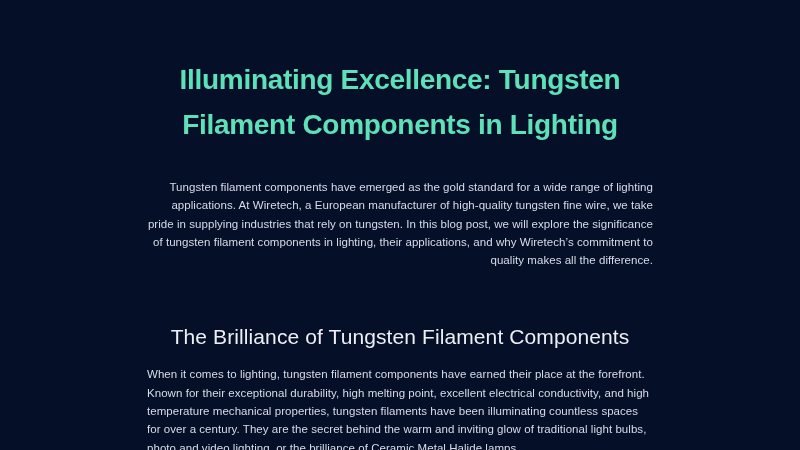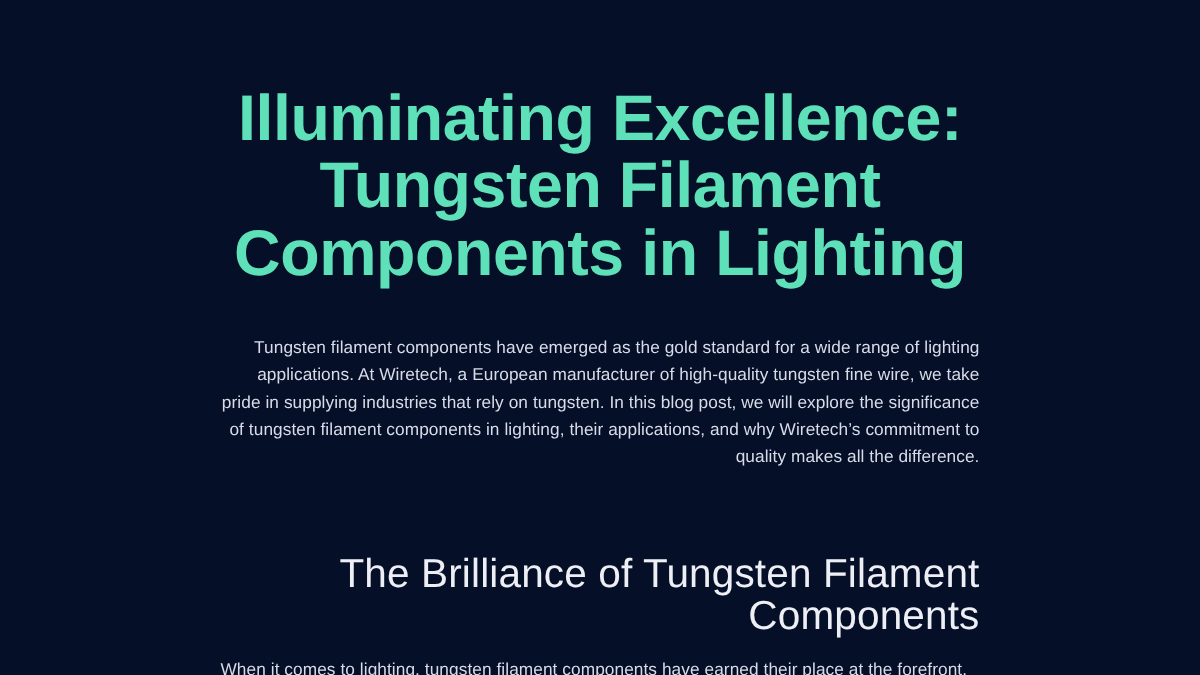--- a/index.html
+++ b/index.html
@@ -27,44 +27,44 @@
     position: absolute;
     left: 147px;
     top: 0;
     width: 506px;
   }
 
   .article-title {
     margin-top: 57px;
     text-align: center;
     color: #5ee0b8;
-    font-size: 43px;
+    font-size: 28px;
     font-weight: 700;
     line-height: 45px;
     letter-spacing: -0.3px;
   }
 
   .lede {
     margin-top: 31px;
     color: #d8dce8;
     font-size: 11.5px;
     font-weight: 400;
     line-height: 18.3px;
     letter-spacing: 0.05px;
     text-align: right;
   }
 
   .section-heading {
     margin-top: 54px;
     color: #edeff5;
-    font-size: 27px;
+    font-size: 21px;
     font-weight: 300;
     line-height: 28px;
     letter-spacing: 0.1px;
-    text-align: right;
+    text-align: center;
   }
 
   .section-body {
     margin-top: 14px;
     color: #d8dce8;
     font-size: 11.5px;
     font-weight: 400;
     line-height: 18.3px;
     letter-spacing: 0.05px;
     text-align: left;

